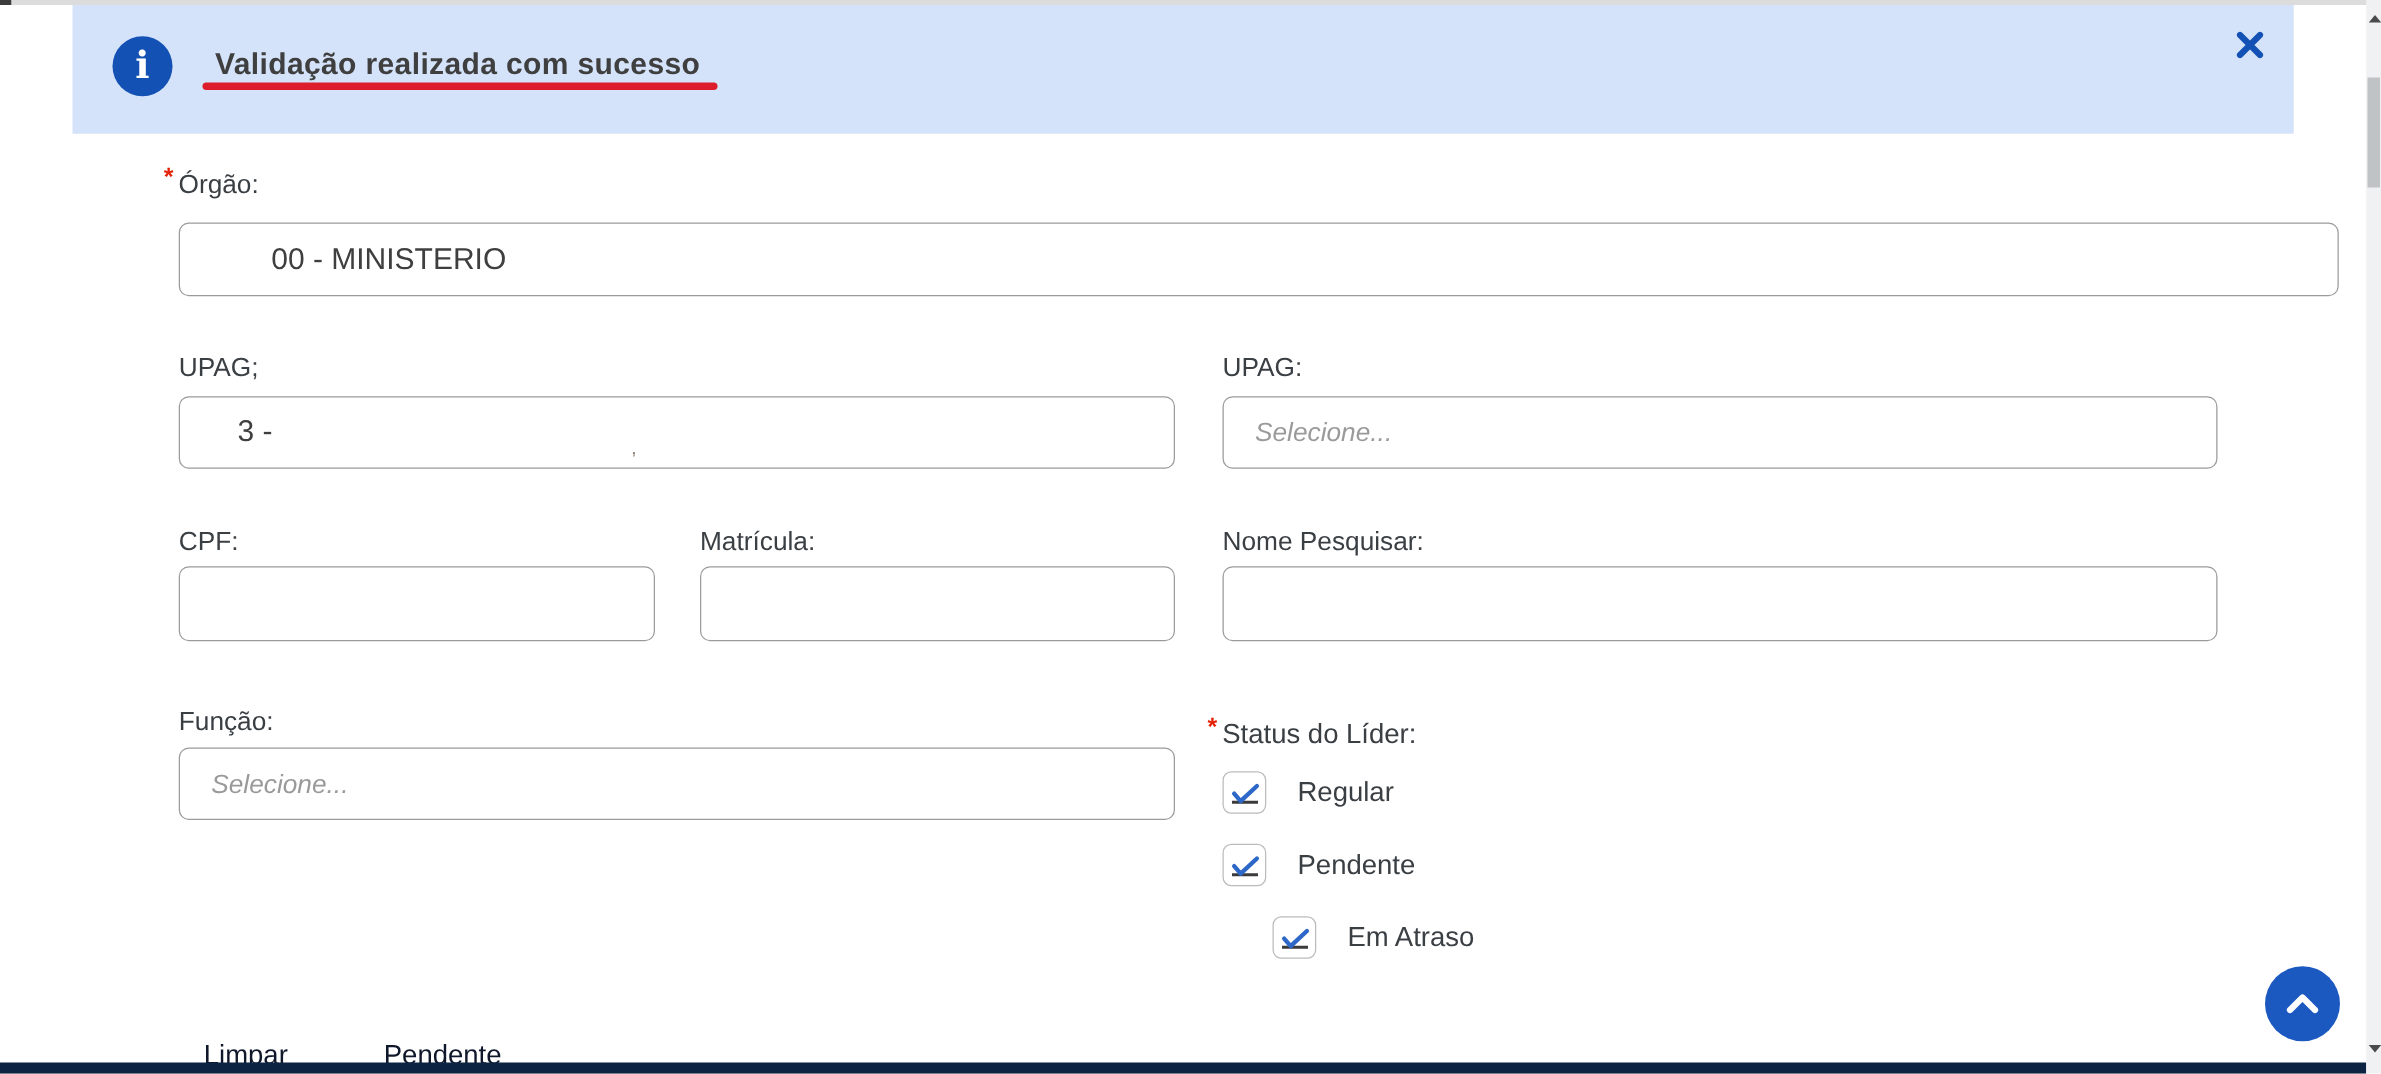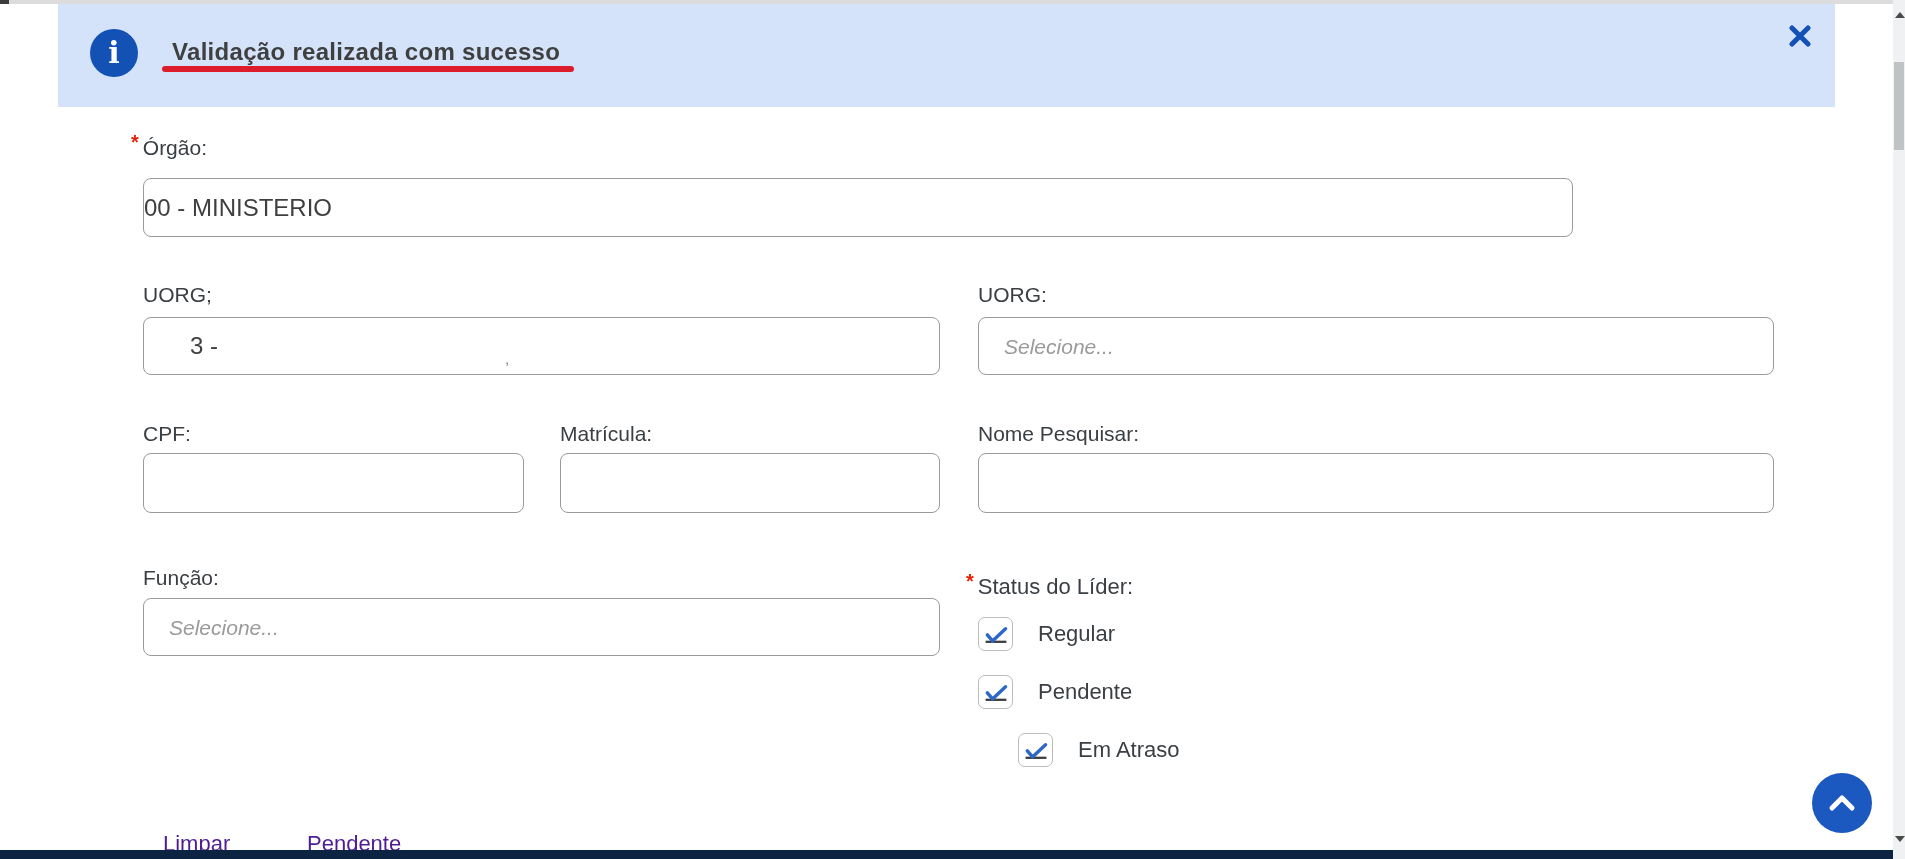--- a/index.html
+++ b/index.html
@@ -31,21 +31,21 @@
   .tbox::placeholder { color: #9a9a9a; font-style: italic; font-size: 21px; }
   .stray-mark { position: absolute; left: 505px; top: 350px; font-size: 15px; color: #8a7a6a; }
 
   
   .chk-row { position: absolute; left: 978px; display: flex; align-items: center; gap: 25px; cursor: pointer; }
   .chk-box { width: 35px; height: 34px; border: 1px solid #bcbcbc; border-radius: 7px; background: #ffffff;
     display: flex; align-items: center; justify-content: center; }
   .chk-label { font-size: 22px; color: #3a3f44; white-space: nowrap; }
 
   
-  .action-link { position: absolute; top: 831px; font-size: 22px; font-weight: 500; color: #4c1d95;
+  .action-link { position: absolute; top: 831px; font-size: 22px; font-weight: 500; color: #0f172a;
     text-decoration: none; cursor: pointer; white-space: nowrap; }
 
   .navy-bar { position: absolute; left: 0; top: 850px; width: 1893px; height: 9px; background: #0c2341; }
 
   
   .scrolltop { position: absolute; left: 1812px; top: 773px; width: 60px; height: 60px; border-radius: 50%;
     background: #1b59c0; border: none; cursor: pointer; display: flex; align-items: center; justify-content: center; }
 
   
   .sb-track { position: absolute; left: 1893px; top: 0; width: 12px; height: 859px; background: #f0f1f2; }
@@ -70,27 +70,27 @@
   <div class="red-underline"></div>
   <button class="close-btn" aria-label="close">
     <svg width="22" height="22" viewBox="0 0 22 22">
       <path d="M3 3 L19 19 M19 3 L3 19" stroke="#1351b4" stroke-width="5" stroke-linecap="round"></path>
     </svg>
   </button>
 
   <div class="field-label" style="left:131px; top:136px;">
     <span class="req-star">*</span><span>Órgão:</span>
   </div>
-  <input class="tbox" style="left: 143px; top: 178px; width: 1430px; height: 59px; " readonly="" value="00 - MINISTERIO">
+  <input class="tbox" style="left: 143px; top: 178px; width: 1728px; height: 59px; padding-left: 73px;" readonly="" value="00 - MINISTERIO">
 
-  <div class="field-label" style="left:143px; top:283px;">UORG;</div>
+  <div class="field-label" style="left:143px; top:283px;">UPAG;</div>
   <input class="tbox" style="left: 143px; top: 317px; width: 797px; height: 58px; padding-left: 46px;" readonly="" value="3 -">
   <span class="stray-mark">,</span>
 
-  <div class="field-label" style="left:978px; top:283px;">UORG:</div>
+  <div class="field-label" style="left:978px; top:283px;">UPAG:</div>
   <input class="tbox" style="left: 978px; top: 317px; width: 796px; height: 58px; padding-left: 25px;" placeholder="Selecione...">
 
   <div class="field-label" style="left:143px; top:422px;">CPF:</div>
   <input class="tbox" style="left: 143px; top: 453px; width: 381px; height: 60px; padding-left: 20px;">
 
   <div class="field-label" style="left:560px; top:422px;">Matrícula:</div>
   <input class="tbox" style="left: 560px; top: 453px; width: 380px; height: 60px; padding-left: 20px;">
 
   <div class="field-label" style="left:978px; top:422px;">Nome Pesquisar:</div>
   <input class="tbox" style="left: 978px; top: 453px; width: 796px; height: 60px; padding-left: 20px;">

